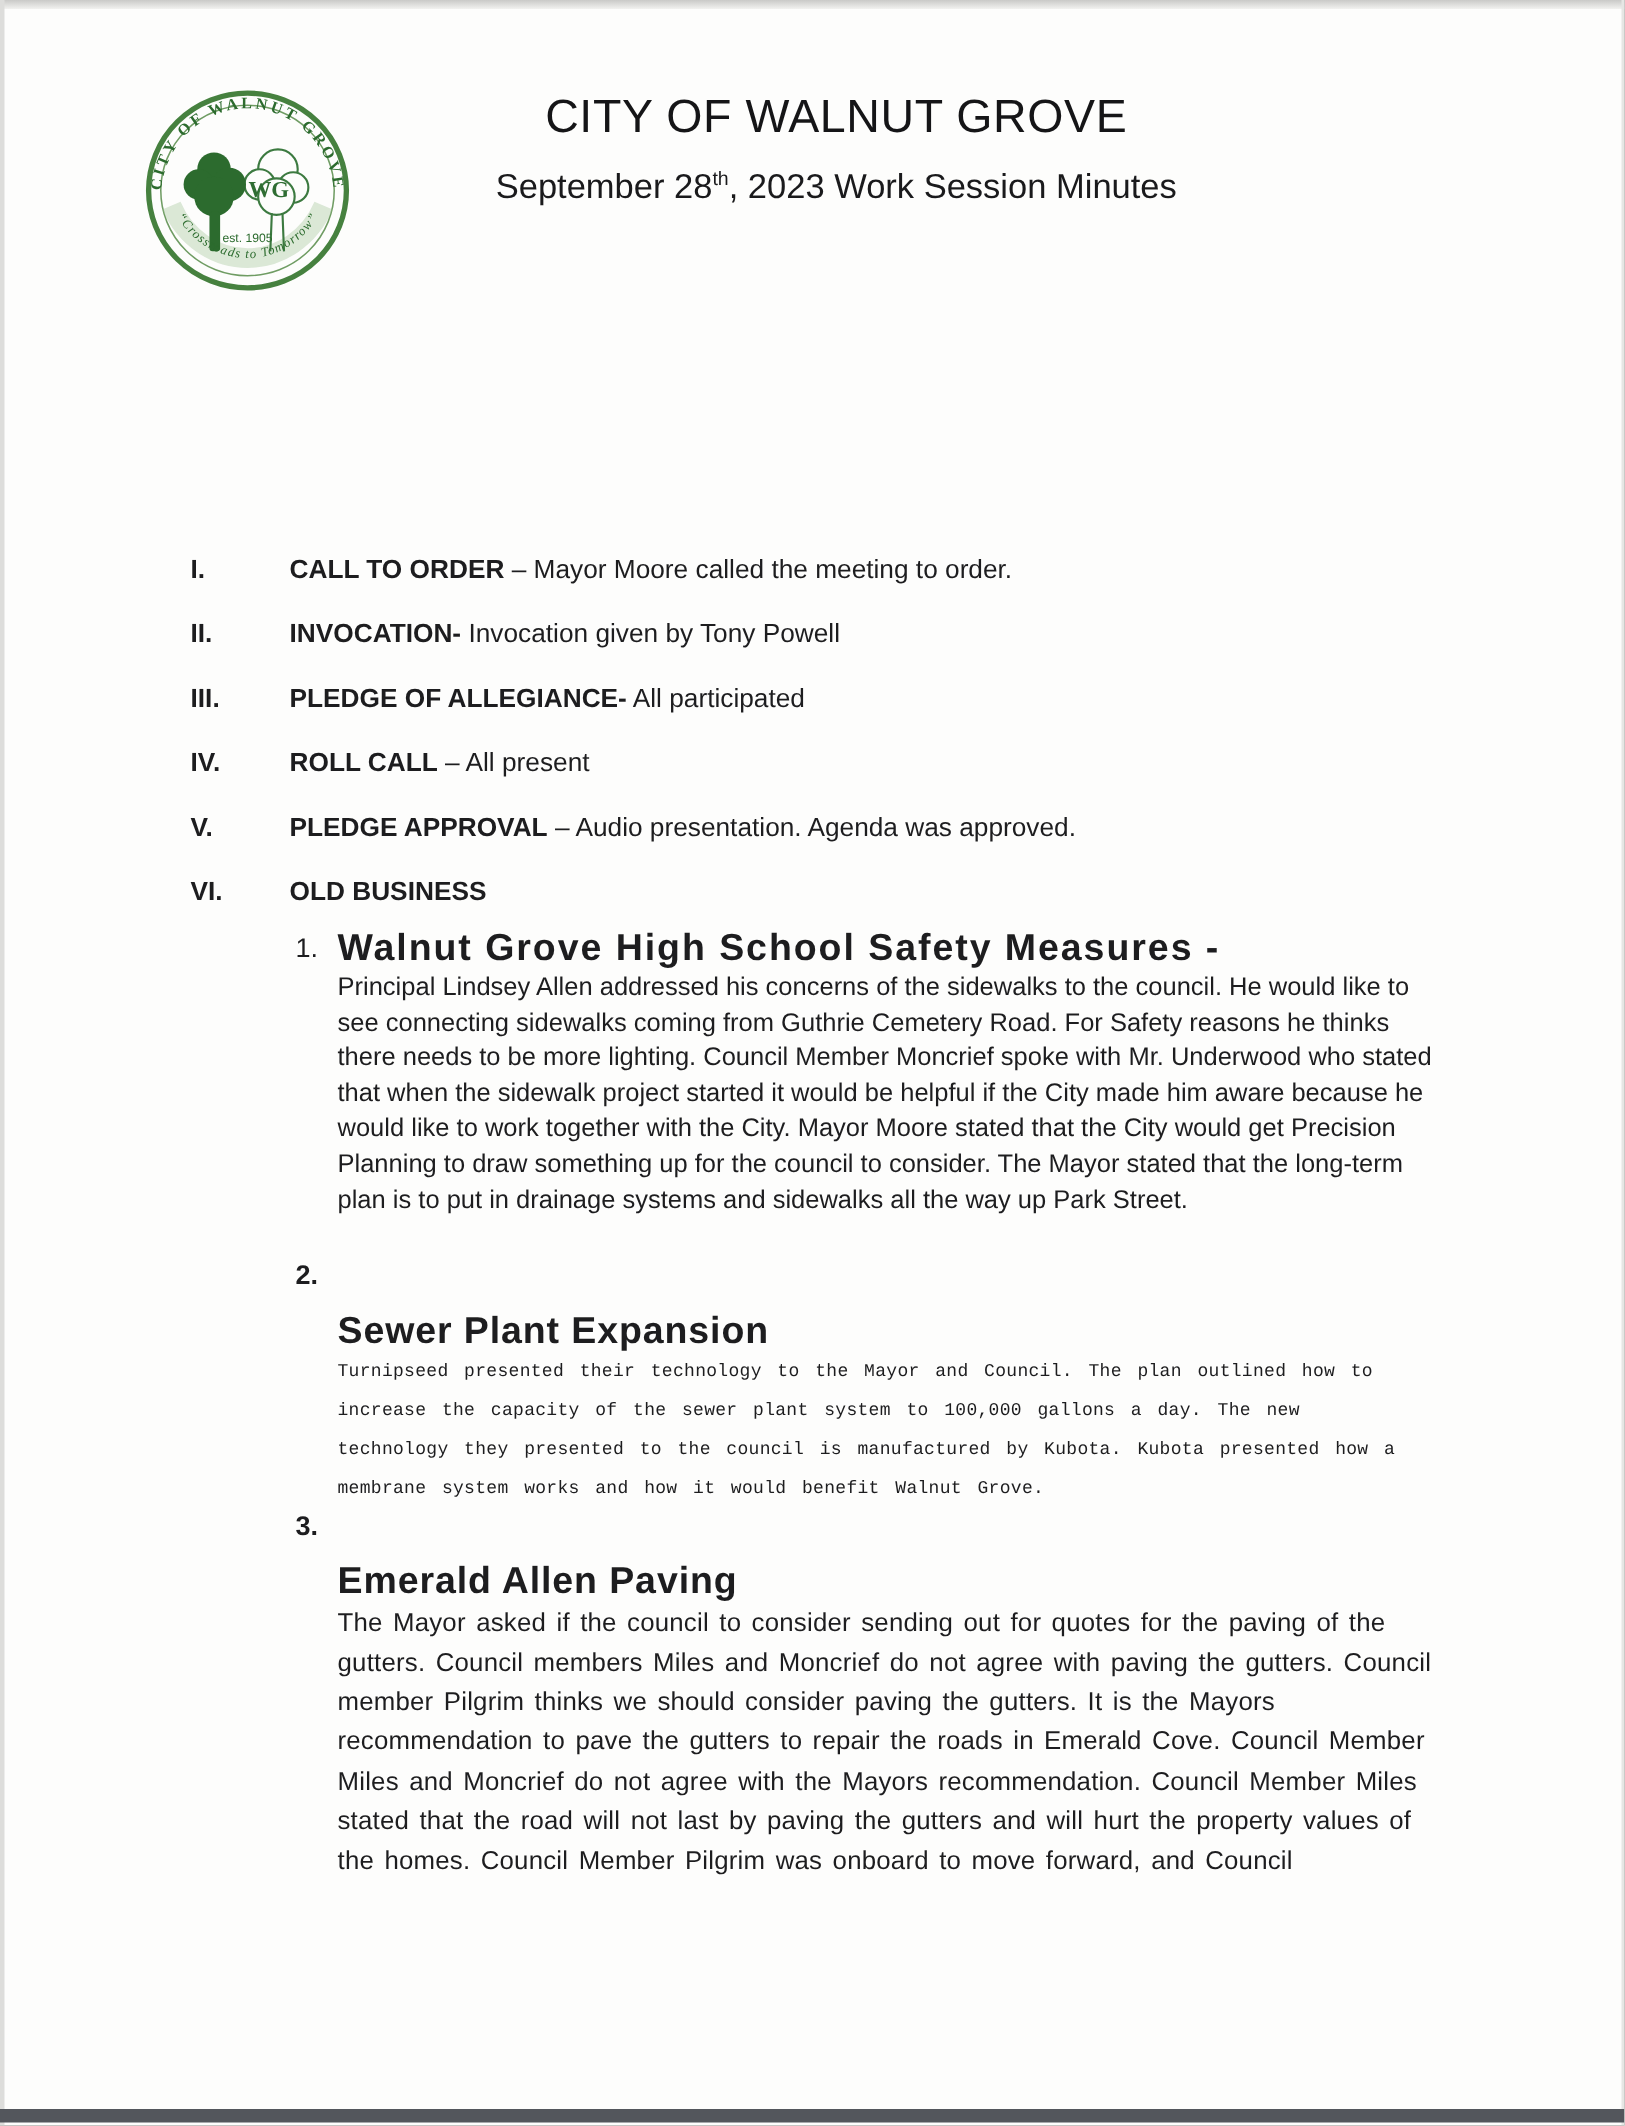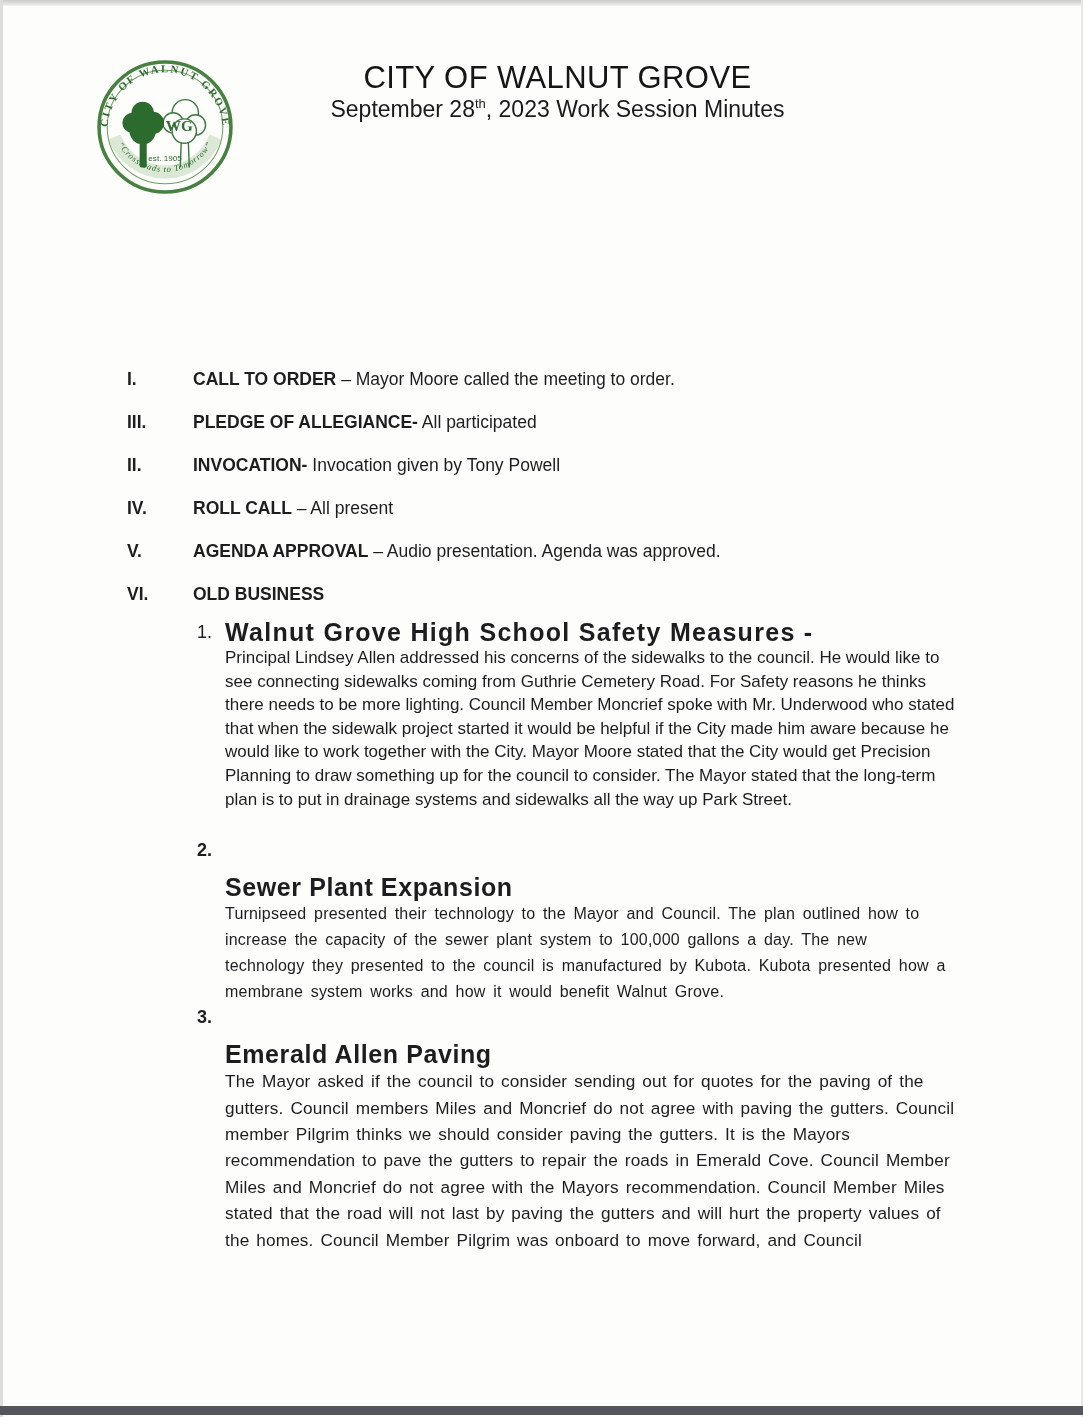--- a/index.html
+++ b/index.html
@@ -17,42 +17,42 @@
     background:linear-gradient(#c9c9c7,#f2f2f0);}
   .scan-left{position:absolute;top:0;bottom:0;left:0;width:3px;background:#dddddb;}
   .scan-right{position:absolute;top:0;bottom:0;right:0;width:2px;background:#e6e6e4;}
   .scan-bottom{position:absolute;left:0;right:0;bottom:2px;height:9px;background:#53565c;}
 
   
   .logo{position:absolute;left:94px;top:56px;width:142px;height:142px;}
   .titles{position:absolute;top:60px;left:0;width:100%;box-sizing:border-box;
     padding-left:32px;text-align:center;}
   .doc-title{font-size:31px;font-weight:400;letter-spacing:0.4px;color:#151517;margin:0;}
-  .doc-subtitle{font-size:23px;font-weight:400;color:#1a1a1c;margin-top:0;}
+  .doc-subtitle{font-size:23px;font-weight:400;color:#1a1a1c;margin-top:15px;}
   .doc-subtitle sup{font-size:13px;}
 
   
   .agenda{position:absolute;top:368px;left:127px;}
   .agenda-row{display:flex;margin-bottom:21px;font-size:17.5px;line-height:22px;}
   .agenda-numeral{width:66px;font-weight:700;flex:0 0 auto;}
   .agenda-label{font-weight:700;}
   .agenda-text{font-weight:400;}
 
   
   .items{position:absolute;top:620px;left:197px;width:790px;}
   .item{display:flex;}
   .item-number{flex:0 0 28px;font-size:18px;line-height:24px;}
   .item-number.bold{font-weight:700;}
   .item-body{flex:1;}
   .item-title{font-size:25px;font-weight:700;line-height:24px;margin:0 0 2px 0;}
   .item-title.wide{letter-spacing:1.3px;}
   .item-title.narrow{letter-spacing:0.6px;margin-top:37px;}
   .para{margin:0;}
   .para-1{font-size:17px;line-height:23.6px;max-width:744px;}
-  .para-2{font-size:16px;line-height:26px;max-width:722px;word-spacing:3px;letter-spacing:0.2px;}
+  .para-2{font-size:12px;line-height:26px;max-width:722px;word-spacing:3px;letter-spacing:0.2px;font-family:Liberation Mono, monospace;}
   .para-3{font-size:17.2px;line-height:26.4px;max-width:740px;word-spacing:2px;letter-spacing:0.15px;}
   .gap-after-1{margin-bottom:27px;}
   .break-note{font-style:italic;font-size:17.5px;letter-spacing:0.4px;
     margin:36px 0 24px 28px;}
 </style>
 </head>
 <body>
 
 <div class="page">
 
@@ -101,34 +101,34 @@
     <h1 class="doc-title">CITY OF WALNUT GROVE</h1>
     <div class="doc-subtitle"><span>September 28</span><sup>th</sup><span>, 2023 Work Session Minutes</span></div>
   </header>
 
   <section class="agenda">
     <div class="agenda-row">
       <span class="agenda-numeral">I.</span>
       <span class="agenda-content"><span class="agenda-label">CALL TO ORDER</span> <span class="agenda-text">– Mayor Moore called the meeting to order.</span></span>
     </div>
     <div class="agenda-row">
+      <span class="agenda-numeral">II.</span>
+      <span class="agenda-content"><span class="agenda-label">INVOCATION-</span> <span class="agenda-text">Invocation given by Tony Powell</span></span>
+    </div>
+    <div class="agenda-row">
       <span class="agenda-numeral">III.</span>
       <span class="agenda-content"><span class="agenda-label">PLEDGE OF ALLEGIANCE-</span> <span class="agenda-text">All participated</span></span>
-    </div>
-    <div class="agenda-row">
-      <span class="agenda-numeral">II.</span>
-      <span class="agenda-content"><span class="agenda-label">INVOCATION-</span> <span class="agenda-text">Invocation given by Tony Powell</span></span>
     </div>
     <div class="agenda-row">
       <span class="agenda-numeral">IV.</span>
       <span class="agenda-content"><span class="agenda-label">ROLL CALL</span> <span class="agenda-text">– All present</span></span>
     </div>
     <div class="agenda-row">
       <span class="agenda-numeral">V.</span>
-      <span class="agenda-content"><span class="agenda-label">AGENDA APPROVAL</span> <span class="agenda-text">– Audio presentation. Agenda was approved.</span></span>
+      <span class="agenda-content"><span class="agenda-label">PLEDGE APPROVAL</span> <span class="agenda-text">– Audio presentation. Agenda was approved.</span></span>
     </div>
     <div class="agenda-row">
       <span class="agenda-numeral">VI.</span>
       <span class="agenda-content"><span class="agenda-label">OLD BUSINESS</span></span>
     </div>
   </section>
 
   <section class="items">
 
     <div class="item gap-after-1">

